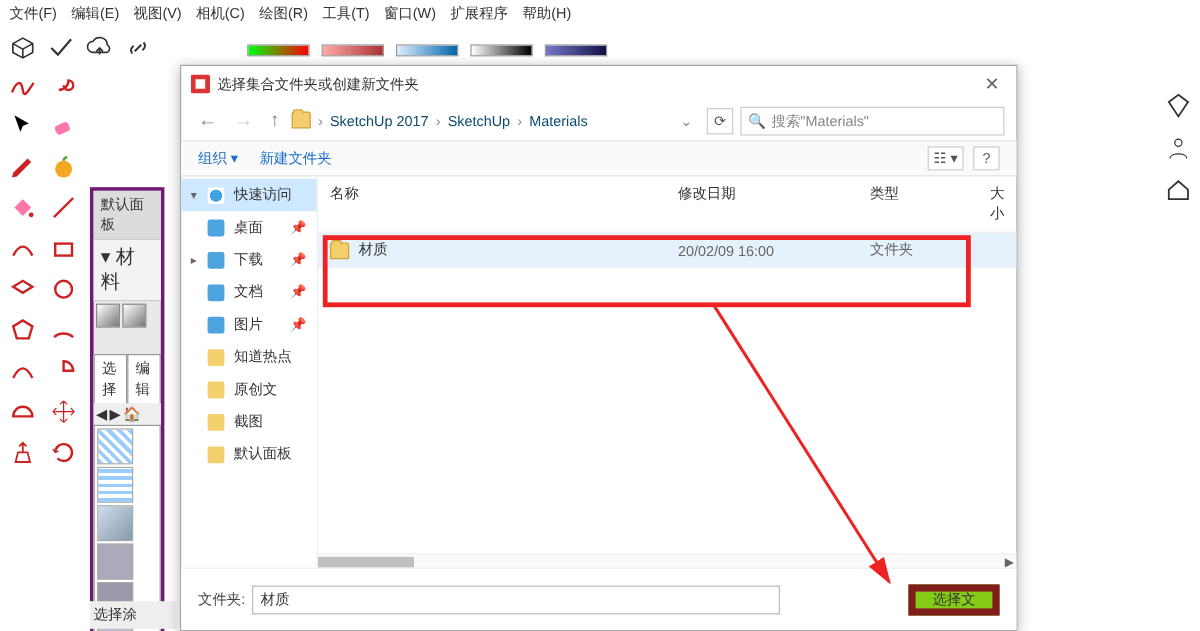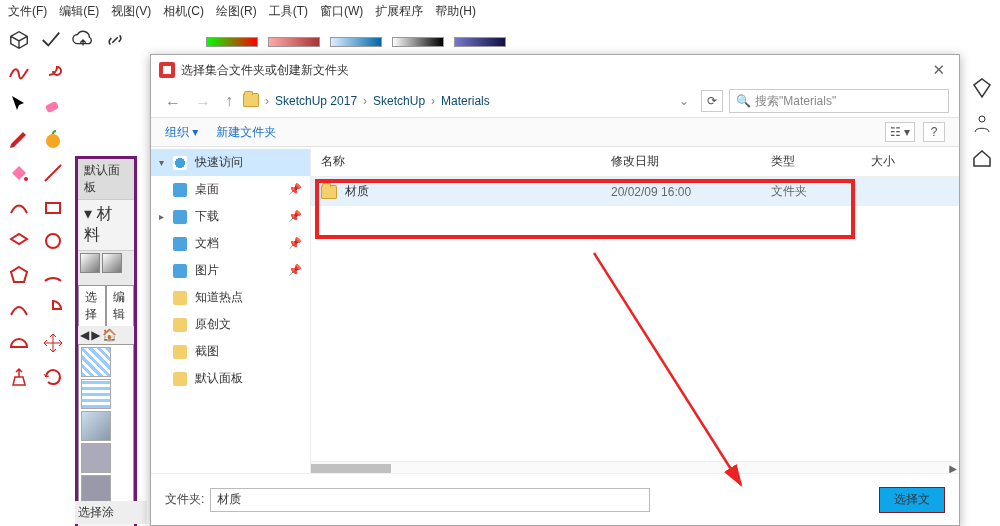--- a/index.html
+++ b/index.html
@@ -9,28 +9,28 @@
 .toolbar1 svg{width:22px;height:22px}
 .grad{width:52px;height:10px;border:1px solid #999}
 .left-tools{position:absolute;left:2px;top:54px;width:70px;display:flex;flex-wrap:wrap;gap:4px;padding:2px}
 .left-tools .tool{width:30px;height:30px;display:flex;align-items:center;justify-content:center}
 .tool svg{width:24px;height:24px}
 .panel{position:absolute;left:75px;top:156px;width:62px;background:#e9e9e9;border:3px solid #701a75}
 .panel-title{background:#dcdcdc;padding:3px 6px;font-size:12px;border-bottom:1px solid #ccc}
 .panel-row{padding:4px 6px;font-size:16px;border-bottom:1px solid #ccc;background:#f3f3f3}
 .swatches{display:flex;gap:2px;padding:2px}
 .sw{width:20px;height:20px;border:1px solid #888}
-.tabrow{display:flex;margin-top:10px}
+.tabrow{display:flex;margin-top:20px}
 .tab{padding:3px 6px;border:1px solid #999;border-bottom:none;font-size:12px;background:#fff}
 .thumbs{display:flex;flex-wrap:wrap;gap:2px;padding:2px;background:#fff;border:1px solid #999;height:180px;overflow:hidden}
 .thumb{width:30px;height:30px;border:1px solid #aaa;background:#dde}
 .status-bottom{position:absolute;bottom:2px;left:75px;width:72px;font-size:12px;background:#eee;padding:3px}
 
 
-.dialog{position:absolute;left:150px;top:54px;width:810px;height:472px;background:#fff;border:1px solid #a7a7a7;box-shadow:0 2px 10px rgba(0,0,0,.3)}
+.dialog{position:absolute;left:150px;top:54px;width:698px;height:472px;background:#fff;border:1px solid #a7a7a7;box-shadow:0 2px 10px rgba(0,0,0,.3)}
 .dlg-title{display:flex;align-items:center;padding:6px 8px;font-size:12px;color:#555}
 .dlg-title .icon{width:16px;height:16px;margin-right:6px}
 .dlg-title .x{margin-left:auto;font-size:15px;color:#666;padding:0 6px;cursor:pointer}
 .dlg-nav{display:flex;align-items:center;gap:6px;padding:4px 10px;font-size:13px}
 .dlg-nav .arrow{font-size:16px;color:#888;padding:0 4px}
 .dlg-nav .bc{color:#0c4a6e}
 .dlg-nav .chev{color:#888}
 .dlg-nav .searchbox{margin-left:auto;width:220px;height:24px;border:1px solid #ccc;display:flex;align-items:center;padding:0 6px;color:#888}
 .dlg-nav .searchbox span{color:#888}
 .dlg-nav .refresh{border:1px solid #ccc;width:22px;height:22px;display:flex;align-items:center;justify-content:center;margin-left:4px;color:#555}
@@ -61,21 +61,21 @@
 .file-row .cell{padding:2px 10px}
 .file-row .name{width:290px;display:flex;align-items:center;gap:8px}
 .file-row .date{width:160px;color:#666}
 .file-row .type{width:100px;color:#666}
 .hscroll{height:16px;border-top:1px solid #eee;background:#fafafa;position:relative}
 .hscroll .thumb{position:absolute;left:0;width:80px;height:12px;top:2px;background:#c0c0c0;border:none}
 .hscroll .arrow-r{position:absolute;right:2px;top:1px;font-size:10px;color:#666}
 .dlg-foot{display:flex;align-items:center;padding:10px 14px;border-top:1px solid #eee;background:#fff;position:absolute;bottom:0;left:0;right:0;height:52px}
 .dlg-foot .label{padding-right:6px;color:#444}
 .dlg-foot input{width:440px;height:24px;border:1px solid #bbb;padding:0 6px}
-.dlg-foot .btn{margin-left:auto;height:26px;padding:0 14px;border:1px solid #7f1d1d;background:#0ea5e9;display:flex;align-items:center}
+.dlg-foot .btn{margin-left:auto;height:26px;padding:0 14px;border:6px solid #7f1d1d;background:#84cc16;display:flex;align-items:center}
 .arrow-line{position:absolute;pointer-events:none}
 .view-icons{display:flex;gap:8px;margin-left:auto;align-items:center}
 .view-icons .vbtn{width:30px;height:20px;border:1px solid #ccc;background:#fff;display:flex;align-items:center;justify-content:center;color:#555}
 
 
 .right-tools{position:absolute;right:2px;top:76px;width:32px;display:flex;flex-direction:column;gap:8px;align-items:center}
 .right-tools svg{width:24px;height:24px}
 
 .folder-icon{width:16px;height:14px;background:#f3cf6d;border:1px solid #d0a030;border-radius:2px 2px 1px 1px;position:relative;display:inline-block}
 .folder-icon:before{content:"";position:absolute;top:-3px;left:0;width:7px;height:3px;background:#f3cf6d;border:1px solid #d0a030;border-bottom:none;border-radius:2px 2px 0 0}

